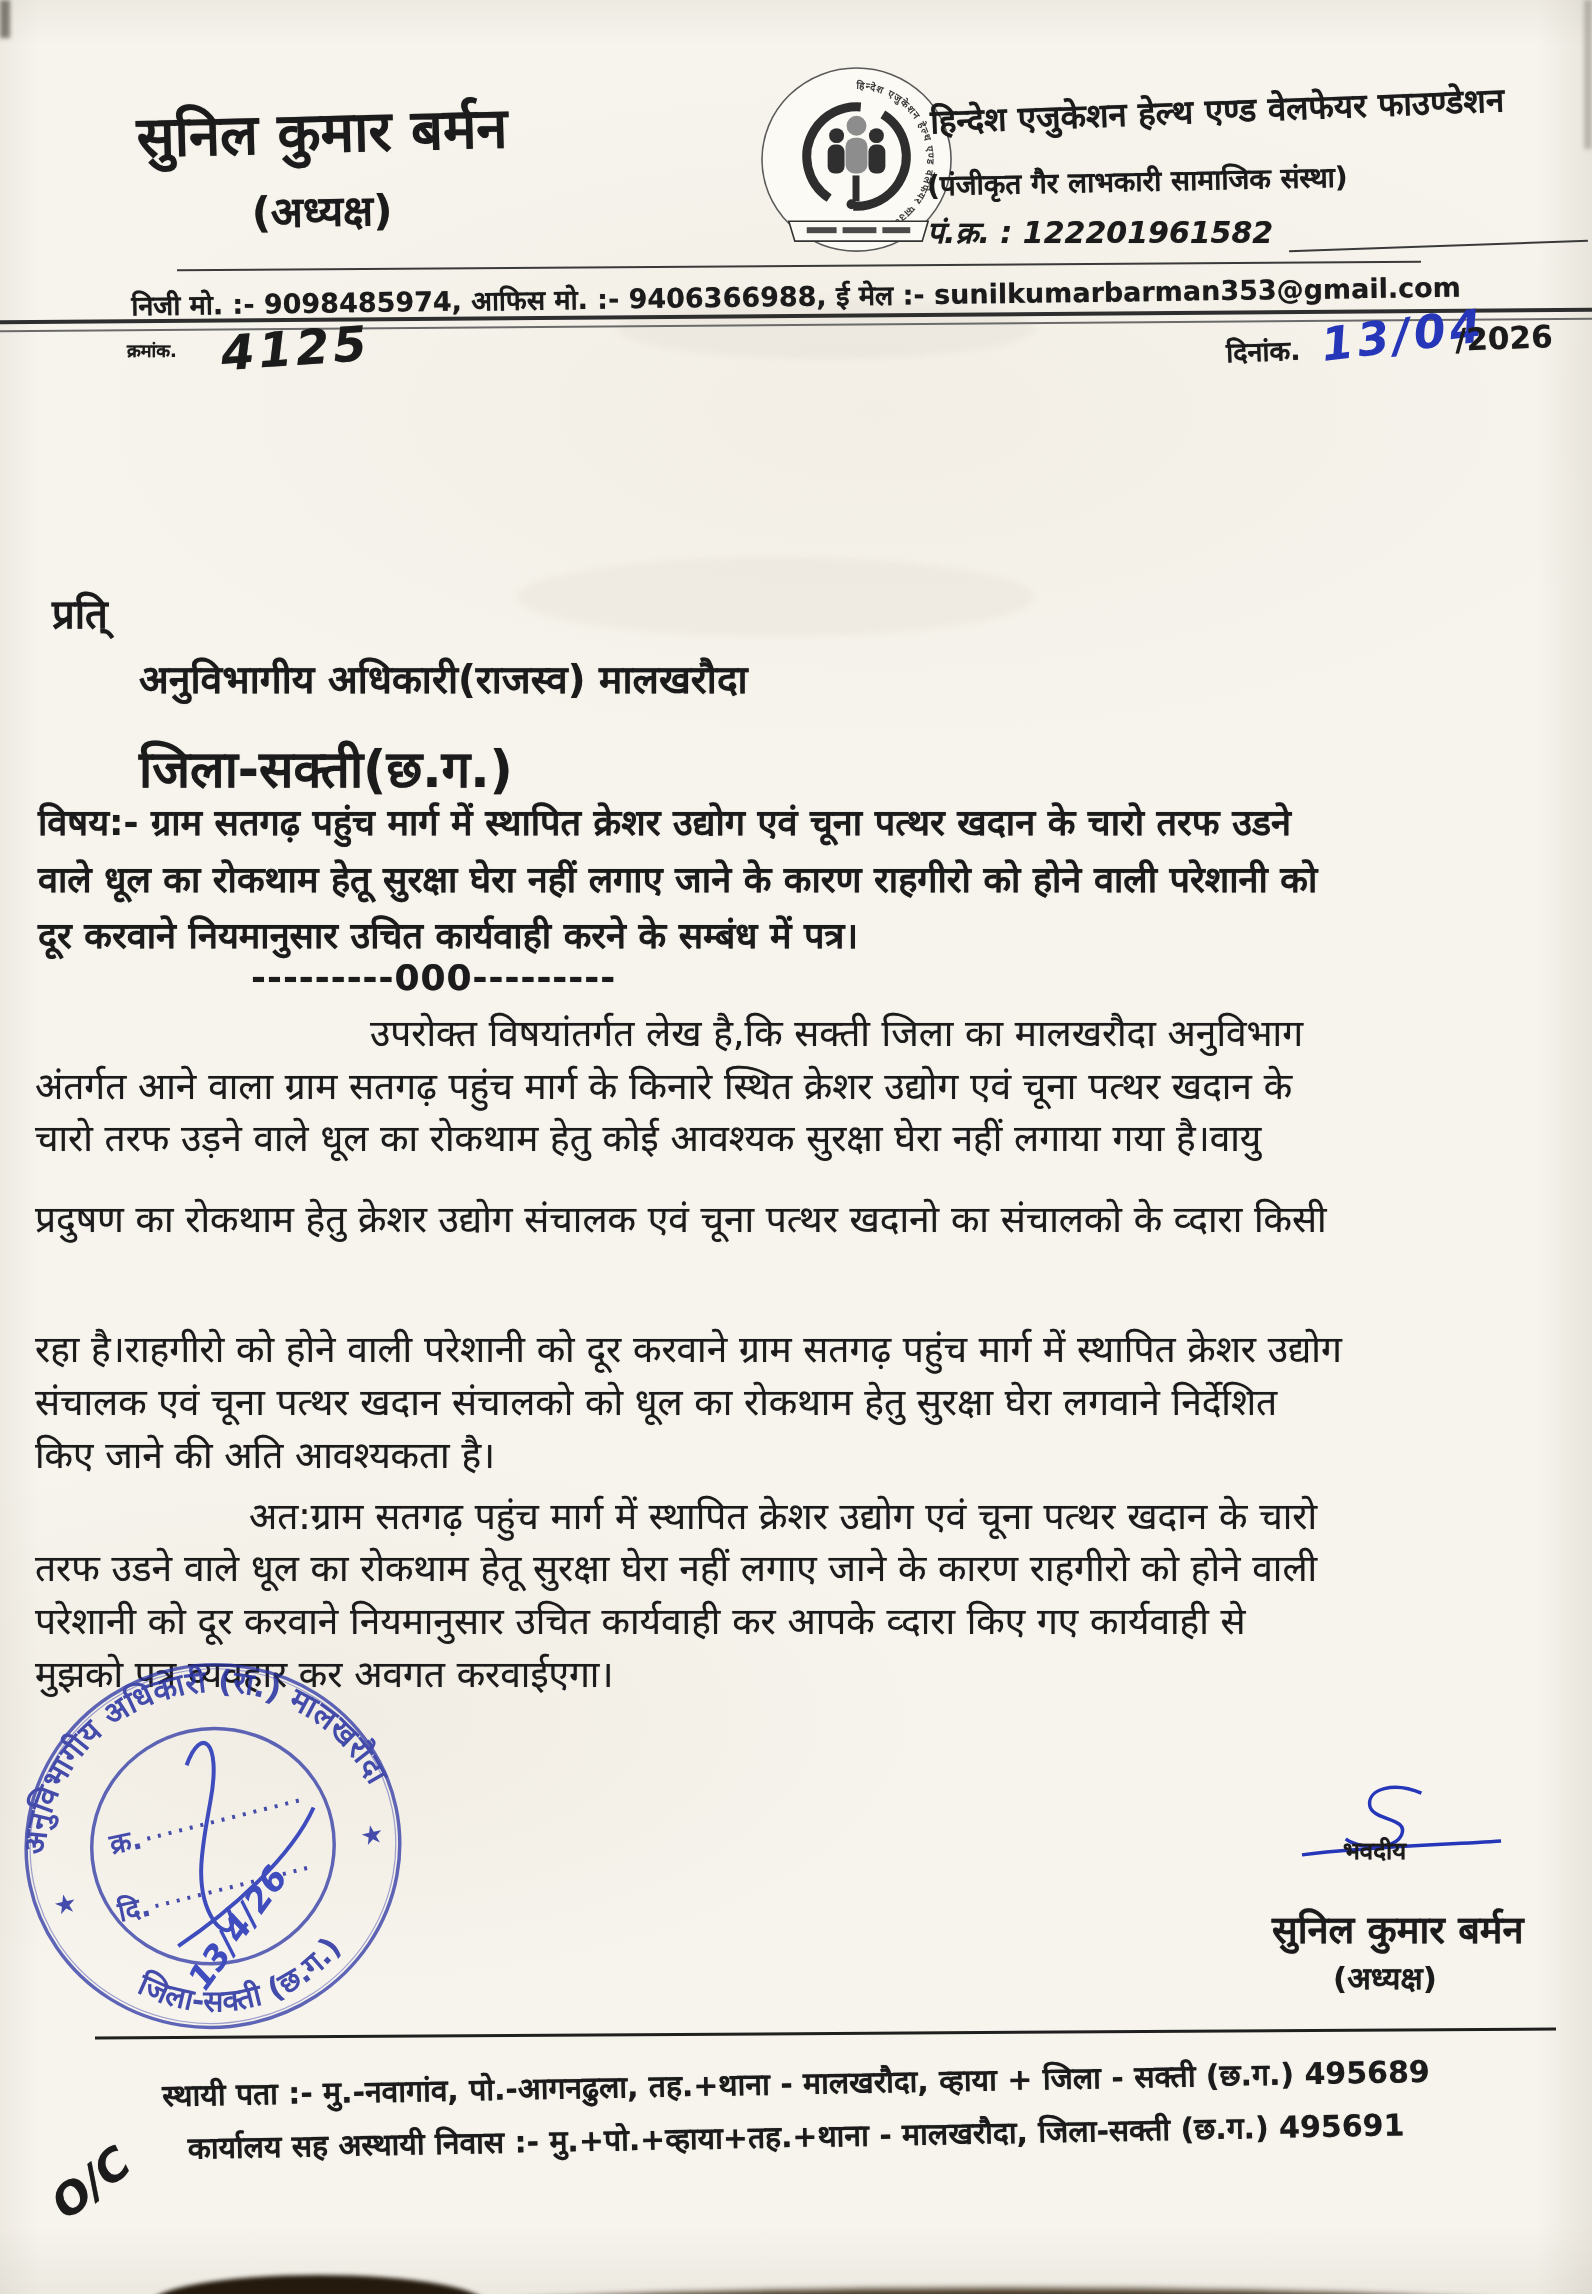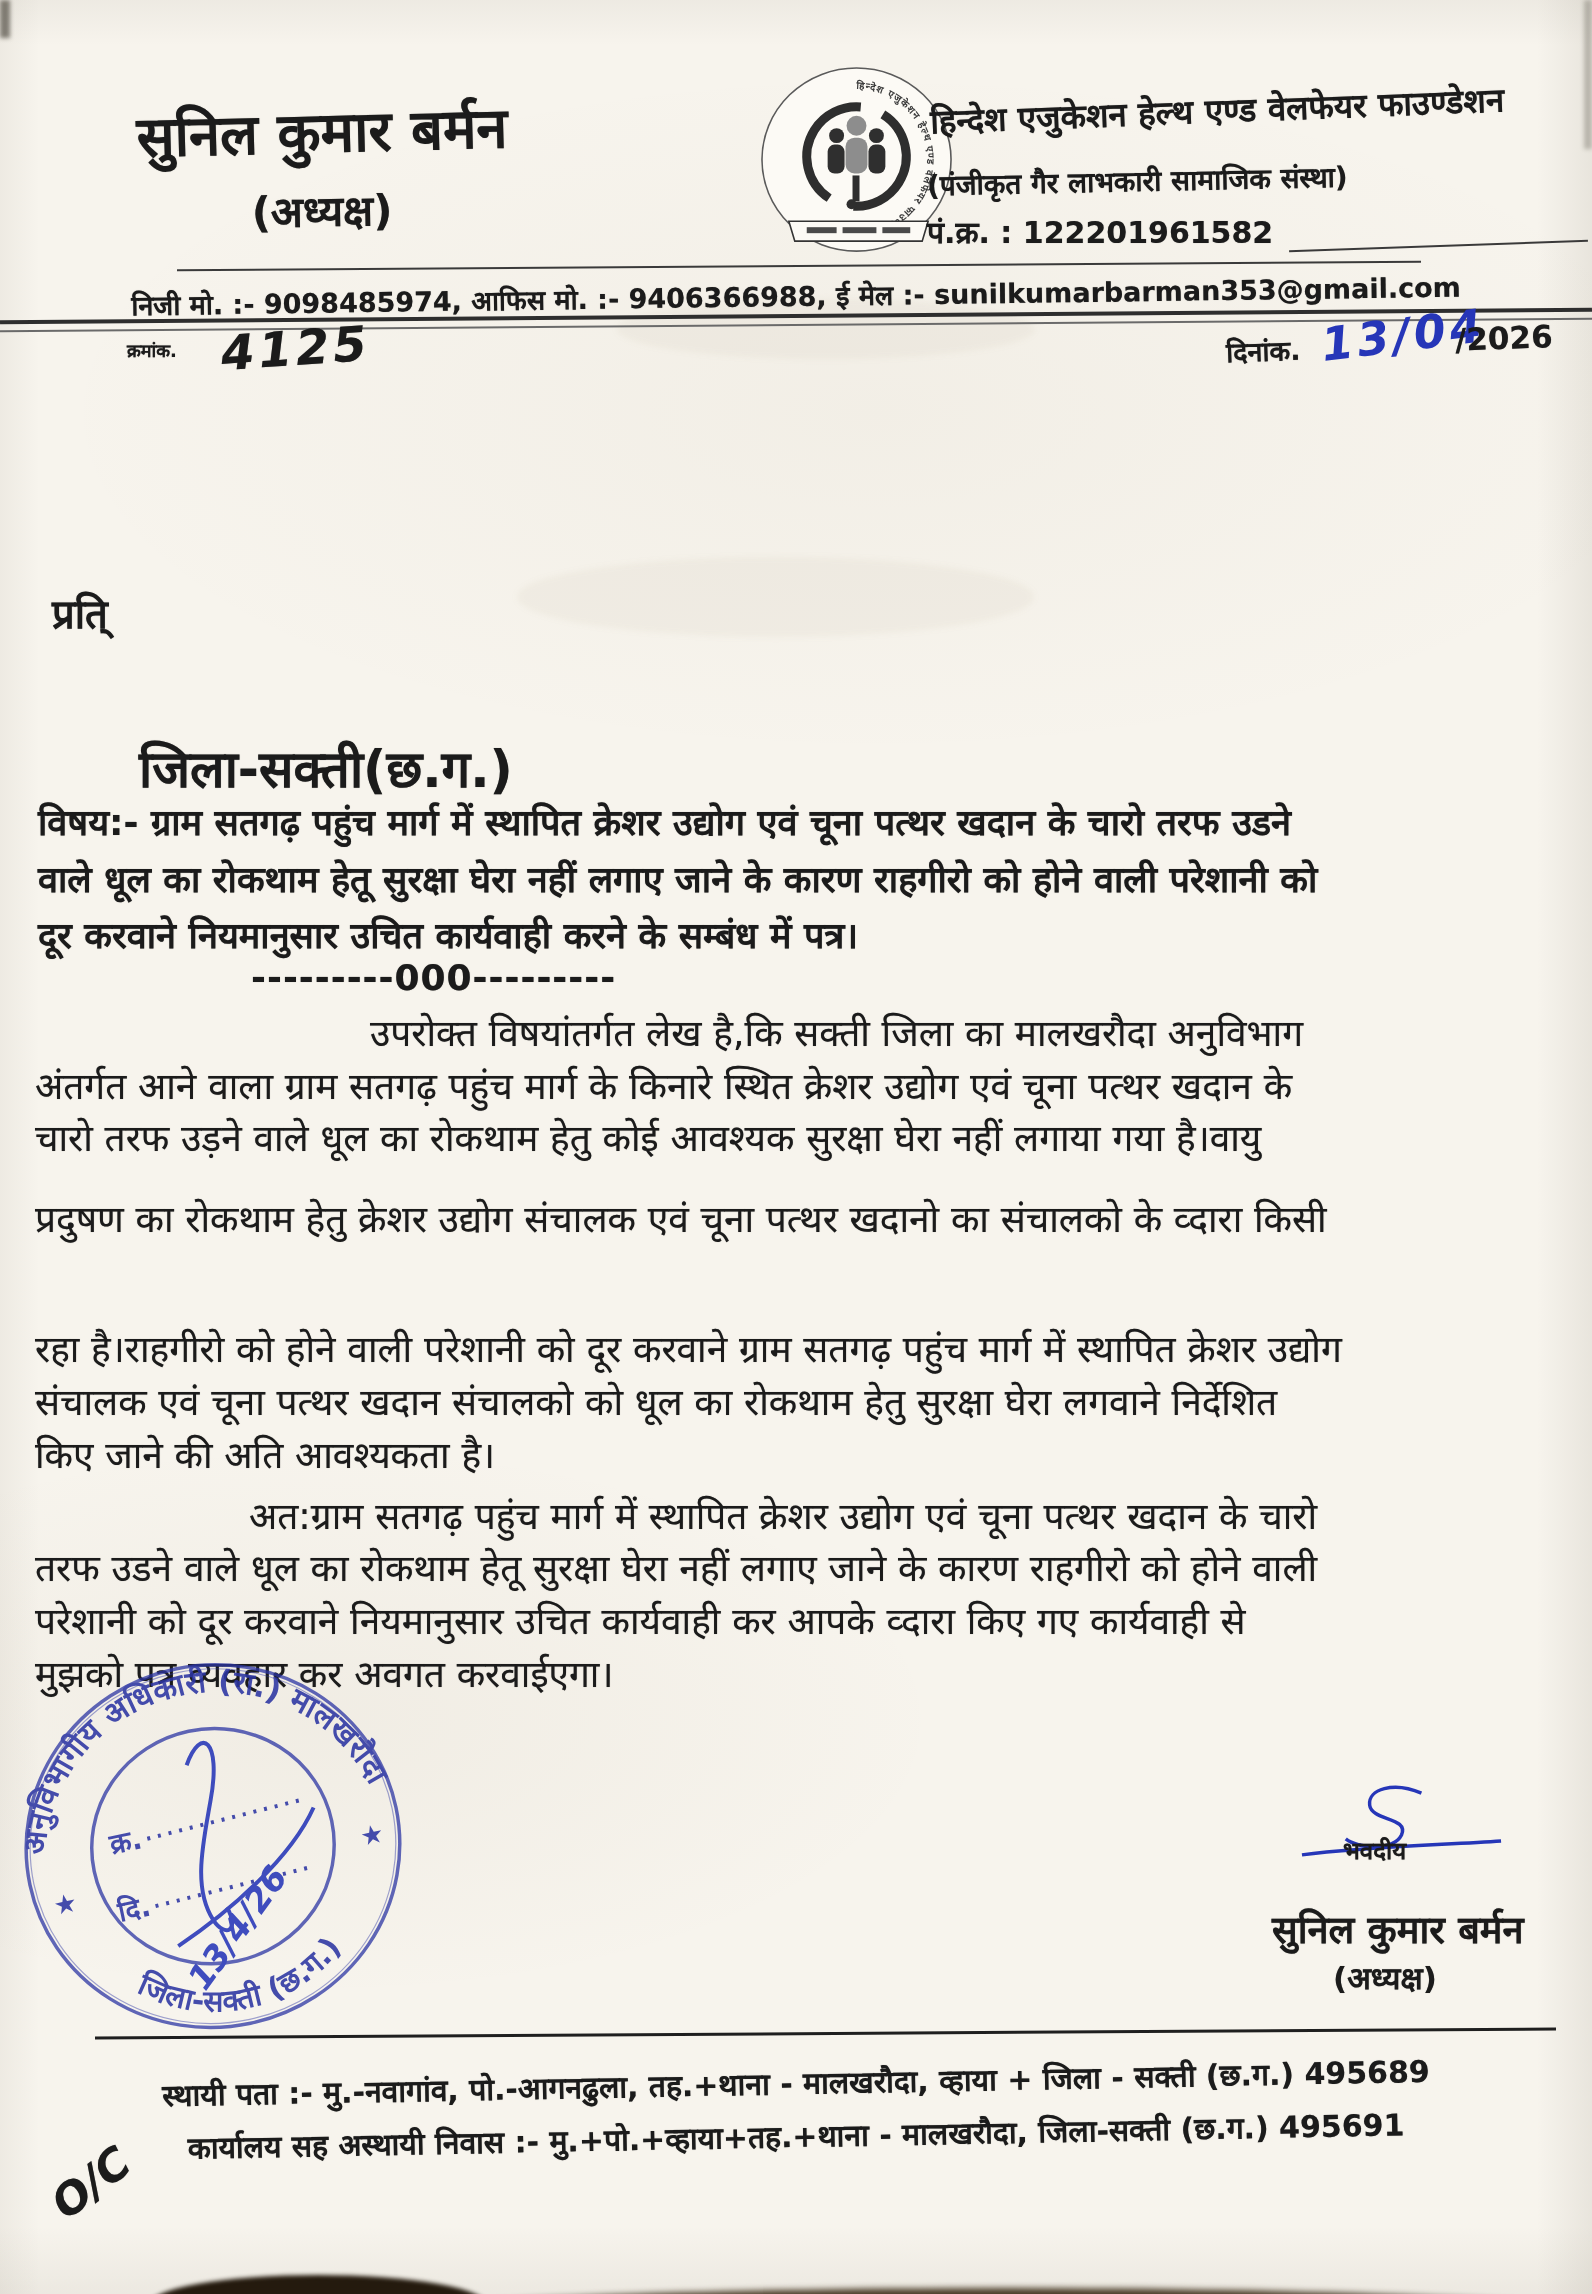--- a/index.html
+++ b/index.html
@@ -56,35 +56,36 @@
     <circle cx="111" cy="141" r="5" fill="#2e2e2e"></circle>
 
     <polygon points="48,158 188,158 182,178 54,178" fill="#fcfaf5" stroke="#333" stroke-width="1.6"></polygon>
     <rect x="66" y="164" width="30" height="6" fill="#4a4a4a"></rect>
     <rect x="102" y="164" width="34" height="6" fill="#4a4a4a"></rect>
     <rect x="142" y="164" width="28" height="6" fill="#4a4a4a"></rect>
   </svg>
 
   <div class="abs ink bold" style="left:930px;top:86px;width:647px;font-size:33px;transform:rotate(-2.2deg);white-space:nowrap;">हिन्देश एजुकेशन हेल्थ एण्ड वेलफेयर फाउण्डेशन</div>
   <div class="abs ink bold" style="left:927px;top:161px;font-size:28px;transform:rotate(-1.2deg);white-space:nowrap;">(पंजीकृत गैर लाभकारी सामाजिक संस्था)</div>
-  <div class="abs ink bold" style="left:927px;top:211px;font-size:30px;white-space:nowrap;">पं.क्र. : 122201961582</div>
+  <div class="abs ink bold" style="left:927px;top:211px;font-size:30px;white-space:nowrap;font-style:italic;">पं.क्र. : 122201961582</div>
   <div class="abs rule" style="left:1289px;top:245px;width:299px;transform:rotate(-2deg);"></div>
 
   <div class="abs rule" style="left:177px;top:265px;width:1244px;transform:rotate(-0.4deg);"></div>
   <div class="abs ink bold" style="left:0;top:277px;width:1592px;text-align:center;font-size:27px;transform:rotate(-0.8deg);white-space:nowrap;">निजी मो. :- 9098485974, आफिस मो. :- 9406366988, ई मेल :- sunilkumarbarman353@gmail.com</div>
   <div class="abs" style="left:0;top:314px;width:1592px;height:4px;background:#2e2e2e;transform:rotate(-0.45deg);"></div>
   <div class="abs" style="left:0;top:324px;width:1592px;height:1.5px;background:#6a6a6a;transform:rotate(-0.45deg);"></div>
 
   <div class="abs ink bold" style="left:127px;top:338px;font-size:18px;">क्रमांक.</div>
   <div class="abs ink hand" style="left:221px;top:320px;font-size:48px;font-weight:600;transform:rotate(-4deg);">4125</div>
   <div class="abs ink bold" style="left:1226px;top:332px;font-size:27px;transform:rotate(-2deg);">दिनांक.</div>
   <div class="abs blue hand" style="left:1321px;top:308px;font-size:46px;font-weight:600;transform:rotate(-7deg);">13/04</div>
   <div class="abs ink bold" style="left:1455px;top:320px;font-size:31px;transform:rotate(-2deg);">/2026</div>
 
   <div class="abs ink bold" style="left:52px;top:585px;font-size:40px;">प्रति्</div>
+  <div class="abs ink bold" style="left:139px;top:651px;font-size:39px;white-space:nowrap;">अनुविभागीय अधिकारी(राजस्व) मालखरौदा</div>
   <div class="abs ink bold" style="left:139px;top:732px;font-size:51px;white-space:nowrap;">जिला-सक्ती(छ.ग.)</div>
 
   <div class="abs ink subjline" style="left:38px;top:794px;">विषय:- ग्राम सतगढ़ पहुंच मार्ग में स्थापित क्रेशर उद्योग एवं चूना पत्थर खदान के चारो तरफ उडने</div>
   <div class="abs ink subjline" style="left:38px;top:851px;">वाले धूल का रोकथाम हेतू सुरक्षा घेरा नहीं लगाए जाने के कारण राहगीरो को होने वाली परेशानी को</div>
   <div class="abs ink subjline" style="left:38px;top:907px;">दूर करवाने नियमानुसार उचित कार्यवाही करने के सम्बंध में पत्र।</div>
   <div class="abs ink bold" style="left:251px;top:957px;font-size:36px;letter-spacing:1px;">---------000---------</div>
 
   <div class="abs ink bodyline" style="left:370px;top:1007px;">उपरोक्त विषयांतर्गत लेख है,कि सक्ती जिला का मालखरौदा अनुविभाग</div>
   <div class="abs ink bodyline" style="left:35px;top:1060px;">अंतर्गत आने वाला ग्राम सतगढ़ पहुंच मार्ग के किनारे स्थित क्रेशर उद्योग एवं चूना पत्थर खदान के</div>
   <div class="abs ink bodyline" style="left:35px;top:1112px;">चारो तरफ उड़ने वाले धूल का रोकथाम हेतु कोई आवश्यक सुरक्षा घेरा नहीं लगाया गया है।वायु</div>

